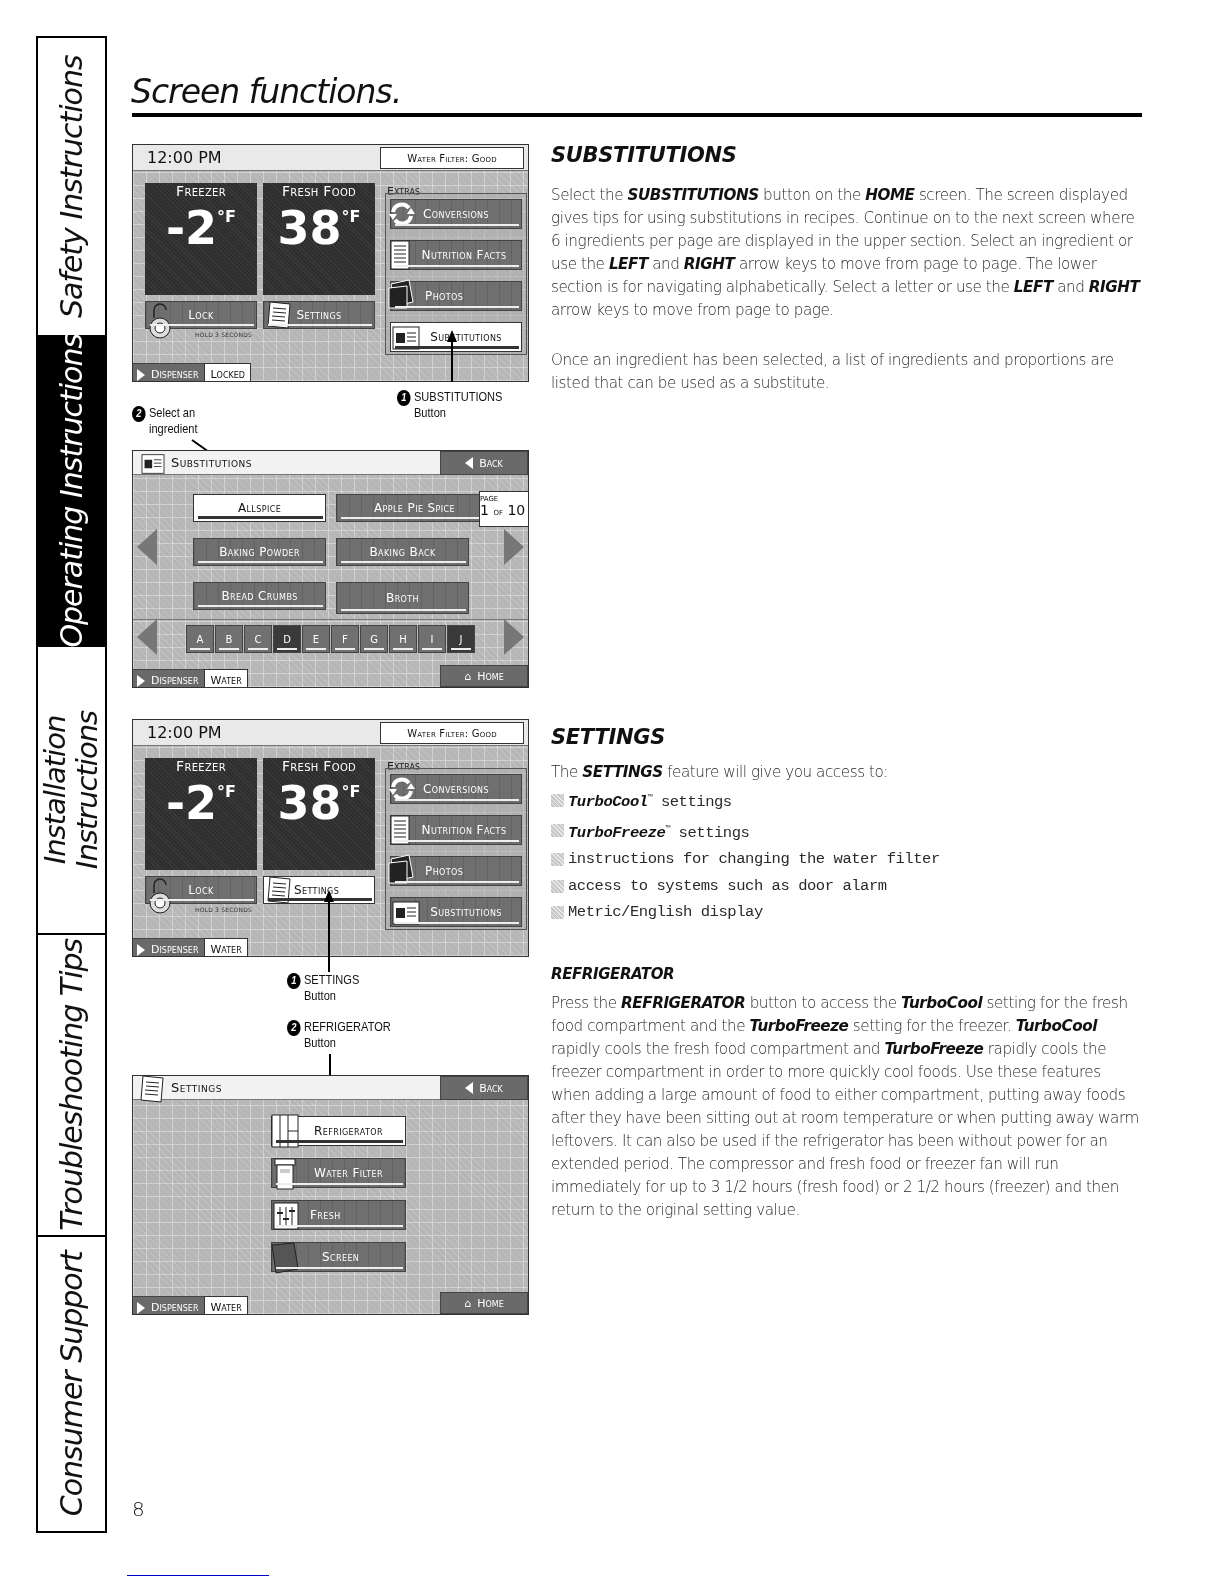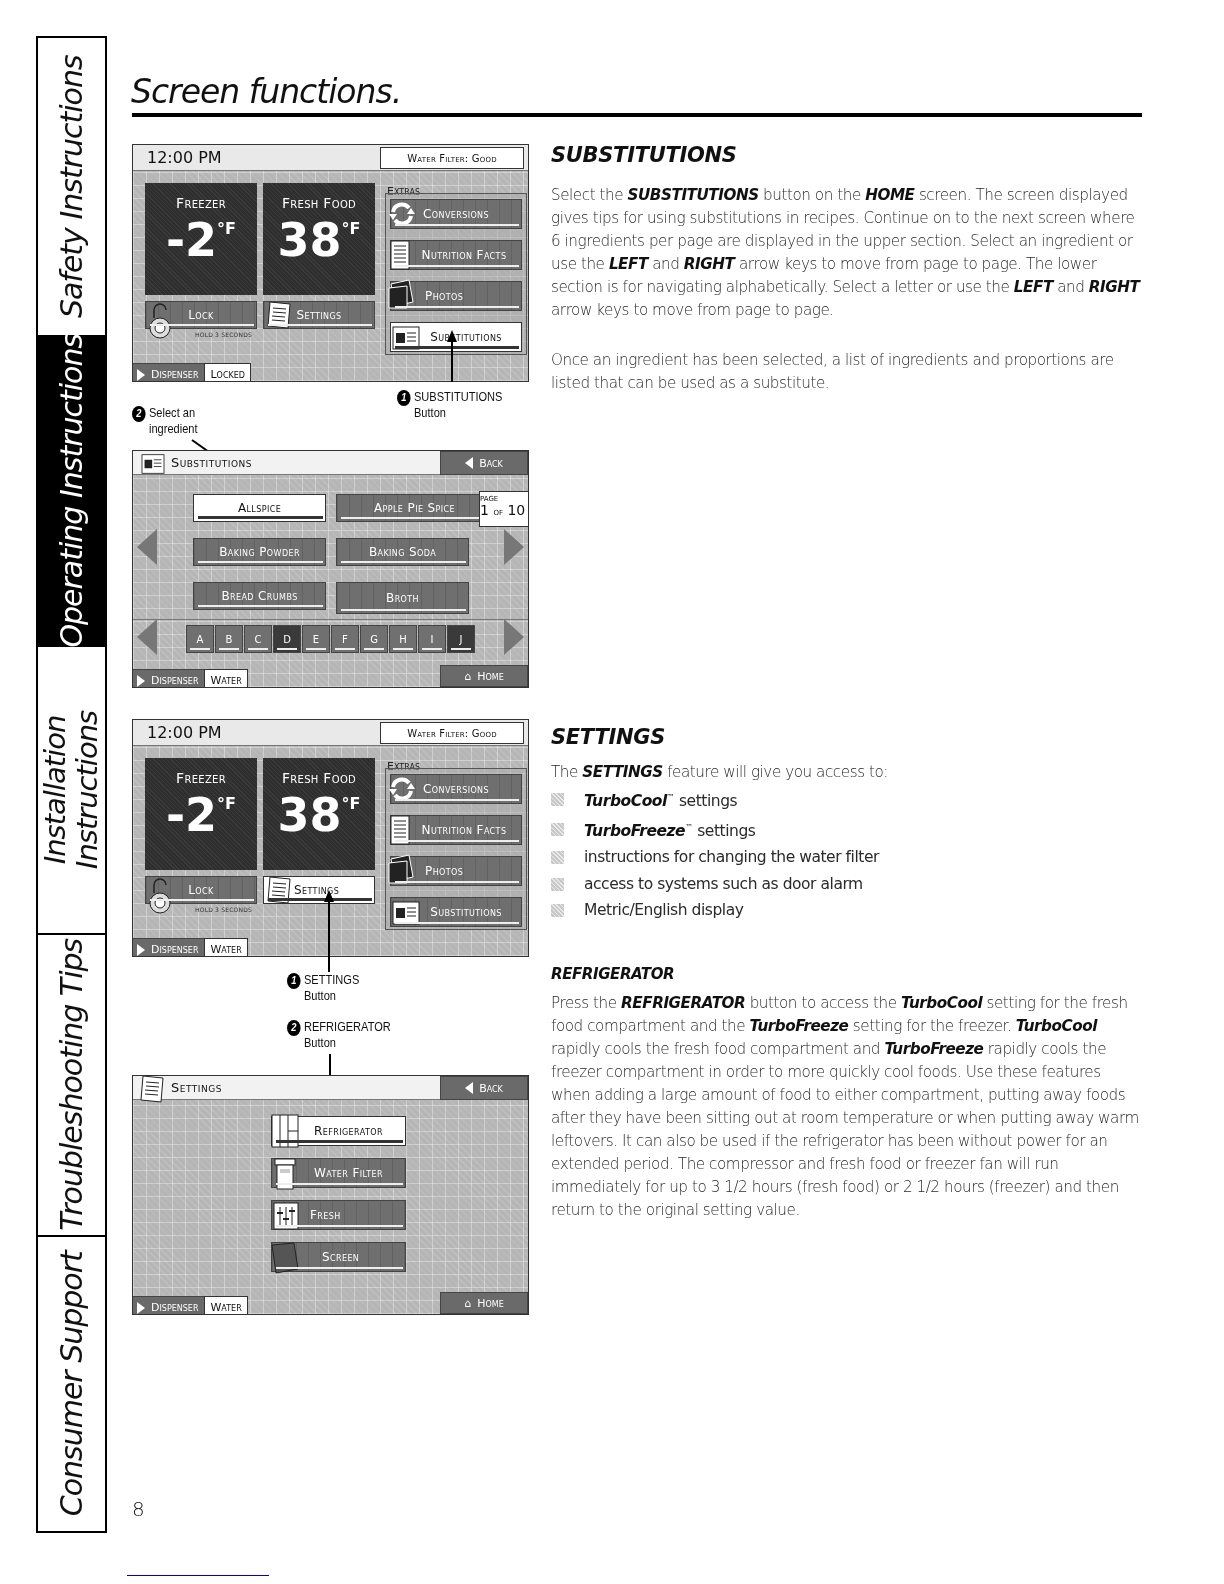--- a/index.html
+++ b/index.html
@@ -25,21 +25,21 @@
       repeating-linear-gradient(0deg, rgba(255,255,255,0.35) 0 1px, transparent 1px 13px),
       repeating-linear-gradient(90deg, rgba(255,255,255,0.35) 0 1px, transparent 1px 13px),
       repeating-linear-gradient(45deg, rgba(255,255,255,0.12) 0 1px, transparent 1px 5px);
   }
   .topbar { position: absolute; left: 0; top: 0; right: 0; height: 26px; background: #e9e9e9; border-bottom: 1px solid #777; }
   .clock { position: absolute; left: 14px; top: 3px; font-size: 16px; color: #111; }
   .filter-status { position: absolute; right: 4px; top: 2px; height: 22px; padding: 0 14px; border: 1px solid #333; background: #fff; font-size: 10px; font-variant: small-caps; display: flex; align-items: center; letter-spacing: 0.2px; }
 
   .temp-box { position: absolute; width: 112px; height: 112px; background: #2e2e2e; color: #fff; text-align: center;
     background-image: repeating-linear-gradient(45deg, rgba(255,255,255,0.06) 0 1px, transparent 1px 3px); }
-  .temp-label { font-size: 14px; font-variant: small-caps; margin-top: 12px; letter-spacing: 0.3px; }
+  .temp-label { font-size: 14px; font-variant: small-caps; letter-spacing: 0.3px; }
   .temp-val { font-size: 46px; font-weight: bold; line-height: 1; margin-top: 6px; }
   .temp-unit { font-size: 16px; vertical-align: top; position: relative; top: 4px; font-weight: bold; }
 
   .gbtn { position: absolute; height: 30px; background: #6f6f6f; color: #fff; font-size: 12px; font-variant: small-caps; letter-spacing: 0.4px; display: flex; align-items: center; border: 1px solid #444;
     background-image: repeating-linear-gradient(90deg, rgba(0,0,0,0.12) 0 1px, transparent 1px 12px); }
   .gbtn::after { content: ""; position: absolute; left: 4px; right: 2px; bottom: 2px; height: 2px; background: #eee; }
   .gbtn.sel { background: #fff; color: #111; background-image: none; border: 1px solid #333; }
   .gbtn.sel::after { background: #333; height: 3px; }
   .gbtn .lbl { flex: 1; text-align: center; }
   .gbtn .ico { position: absolute; left: -6px; top: -4px; width: 34px; height: 36px; }
@@ -81,21 +81,21 @@
   .vline { position: absolute; width: 2px; background: #000; }
   .arrowhead-up { position: absolute; width: 0; height: 0; border-left: 5px solid transparent; border-right: 5px solid transparent; border-bottom: 12px solid #000; }
   .arrowhead-down { position: absolute; width: 0; height: 0; border-left: 5px solid transparent; border-right: 5px solid transparent; border-top: 12px solid #000; }
 
   
   .sec-heading { position: absolute; font-family: "DejaVu Sans", sans-serif; font-style: italic; font-size: 21px; color: #111; letter-spacing: -0.3px; }
   .sub-heading { position: absolute; font-family: "DejaVu Sans", sans-serif; font-style: italic; font-weight: bold; font-size: 15px; color: #111; letter-spacing: -0.4px; }
   .para { position: absolute; font-family: "DejaVu Sans", sans-serif; font-size: 15.2px; line-height: 23px; color: #2a2a2a; letter-spacing: -0.45px; font-weight: 300; }
   .para b { font-style: italic; font-weight: bold; color: #111; }
   .bullets { position: absolute; list-style: none; font-family: "DejaVu Sans", sans-serif; font-size: 15.5px; line-height: 26.5px; color: #2a2a2a; letter-spacing: -0.45px; }
-  .bullets li { display: flex; align-items: center; gap: 20px; }
+  .bullets li { display: flex; align-items: center; gap: 4px; font-family: Liberation Mono, monospace; }
   .bullets .sq { width: 13px; height: 13px; background: #c8c8c8; display: inline-block; flex: none;
     background-image: repeating-linear-gradient(45deg, rgba(255,255,255,0.6) 0 1px, transparent 1px 3px); }
   .bullets b { font-style: italic; font-weight: bold; color: #111; }
   .bullets sup { font-size: 8px; }
 
   .page-number { position: absolute; left: 132px; top: 1497px; font-family: "DejaVu Sans", sans-serif; font-size: 20px; color: #111; font-weight: 300; }
   .footer-link { position: absolute; left: 127px; top: 1575px; width: 142px; height: 1px; background: #0000cc; }
 </style>
 </head>
 <body>
@@ -226,21 +226,21 @@
   <div class="gbtn sel" style="left:60px;top:43px;width:133px;height:28px">
       <span class="lbl">Allspice</span>
     </div>
   <div class="gbtn" style="left:203px;top:43px;width:157px;height:28px">
       <span class="lbl">Apple Pie Spice</span>
     </div>
   <div class="gbtn" style="left:60px;top:87px;width:133px;height:28px">
       <span class="lbl">Baking Powder</span>
     </div>
   <div class="gbtn" style="left:203px;top:87px;width:133px;height:28px">
-      <span class="lbl">Baking Soda</span>
+      <span class="lbl">Baking Back</span>
     </div>
   <div class="gbtn" style="left:60px;top:131px;width:133px;height:28px">
       <span class="lbl">Bread Crumbs</span>
     </div>
   <div class="gbtn" style="left:203px;top:131px;width:133px;height:32px">
       <span class="lbl">Broth</span>
     </div>
 
   <div class="page-ind" style="left:346px;top:40px">
     <div class="p1">PAGE</div>

